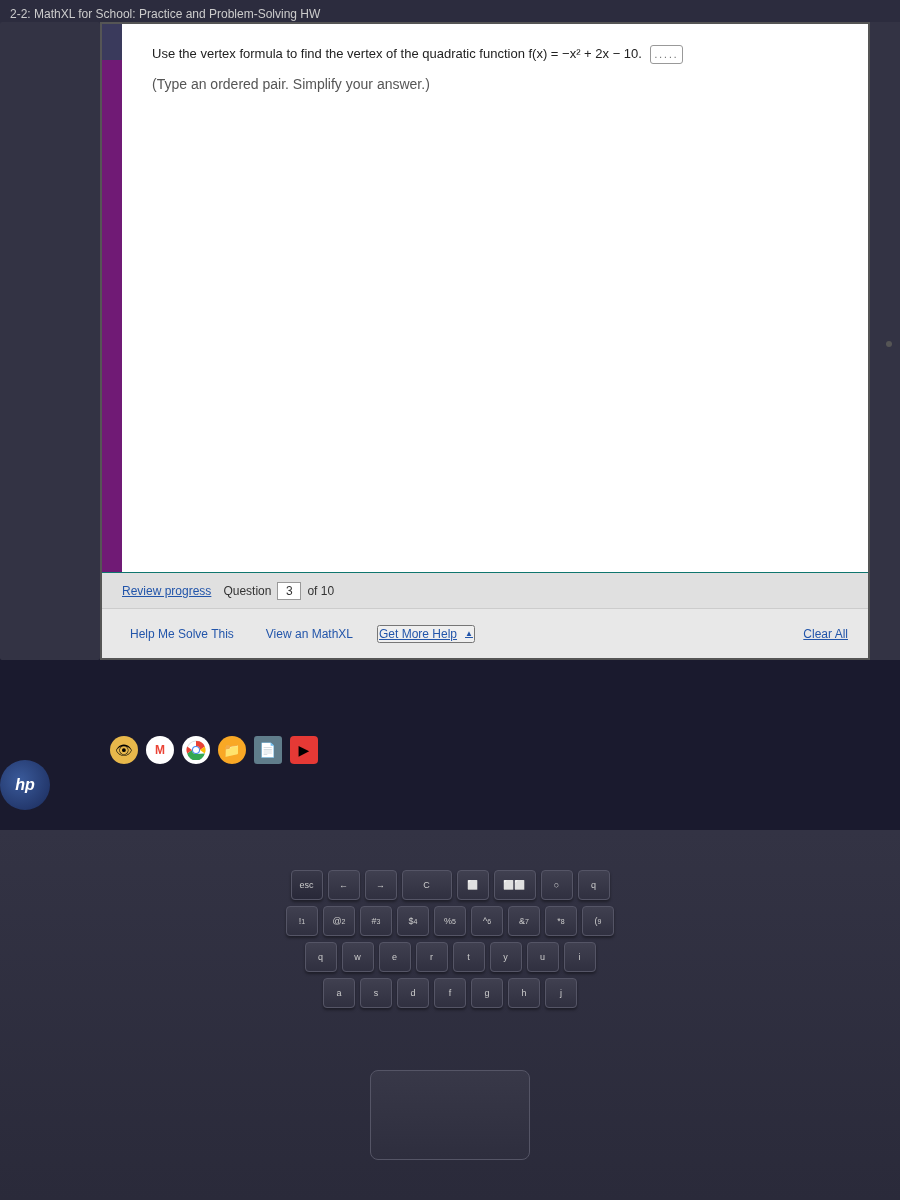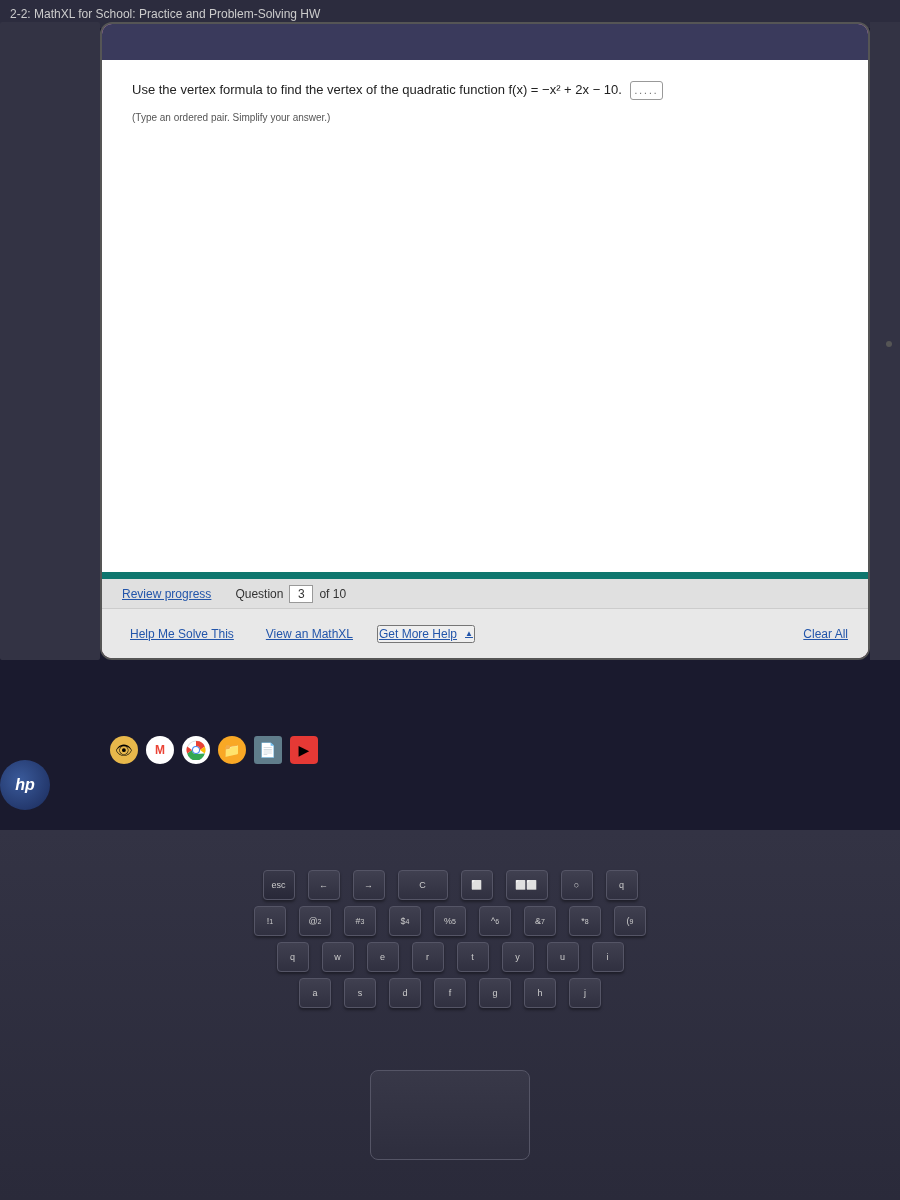--- a/index.html
+++ b/index.html
@@ -25,26 +25,26 @@
       align-items: center;
     }
 
     
     .laptop-screen {
       position: absolute;
       top: 22px;
       left: 100px;
       right: 30px;
       bottom: 540px;
-      background: #f9a8d4;
+      background: #701a75;
       border: 2px solid #555;
-      border-radius: 12px;
+      border-radius: 0;
       overflow: hidden;
       display: flex;
-      flex-direction: column;
+      flex-direction: row;
     }
 
     .screen-header {
       background: #3a3a5c;
       height: 36px;
       display: flex;
       align-items: center;
       padding: 0 10px;
     }
 
@@ -82,21 +82,21 @@
     .answer-box {
       display: inline-block;
       width: 18px;
       height: 16px;
       border: 1px solid #333;
       vertical-align: middle;
       margin: 0 2px;
     }
 
     .instruction-text {
-      font-size: 10px;
+      font-size: 14px;
       color: #555;
       margin-top: 3px;
     }
 
     
     .bottom-toolbar {
       background: #e8e8e8;
       border-top: 1px solid #ccc;
       padding: 8px 20px;
       display: flex;
@@ -109,21 +109,20 @@
       height: 50px;
     }
 
     .toolbar-btn {
       font-size: 12px;
       color: #2255aa;
       background: none;
       border: none;
       cursor: pointer;
       padding: 4px 8px;
-      text-decoration: underline;
       font-weight: 500;
     }
 
     .get-more-help {
       font-size: 12px;
       color: #2255aa;
       text-decoration: underline;
       cursor: pointer;
       display: flex;
       align-items: center;
@@ -136,24 +135,24 @@
       color: #2255aa;
       text-decoration: underline;
       cursor: pointer;
       background: none;
       border: none;
     }
 
     
     .progress-row {
       background: #e0e0e0;
-      border-top: 7px solid #0f766e;
+      border-top: 1px solid #0f766e;
       padding: 6px 20px;
       display: flex;
-      gap: 24px;
+      gap: 12px;
       position: absolute;
       bottom: 50px;
       left: 0;
       right: 0;
       height: 36px;
     }
 
     .review-progress-btn {
       font-size: 12px;
       color: #2255aa;
@@ -255,21 +254,21 @@
 
     .keyboard-rows {
       position: absolute;
       top: 40px;
       left: 40px;
       right: 40px;
     }
 
     .key-row {
       display: flex;
-      gap: 13px;
+      gap: 5px;
       margin-bottom: 6px;
       justify-content: center;
       align-items: center;
     }
 
     .key {
       background: linear-gradient(180deg, #404050 0%, #303040 100%);
       border: 1px solid #555566;
       border-radius: 4px;
       color: #ccc;

